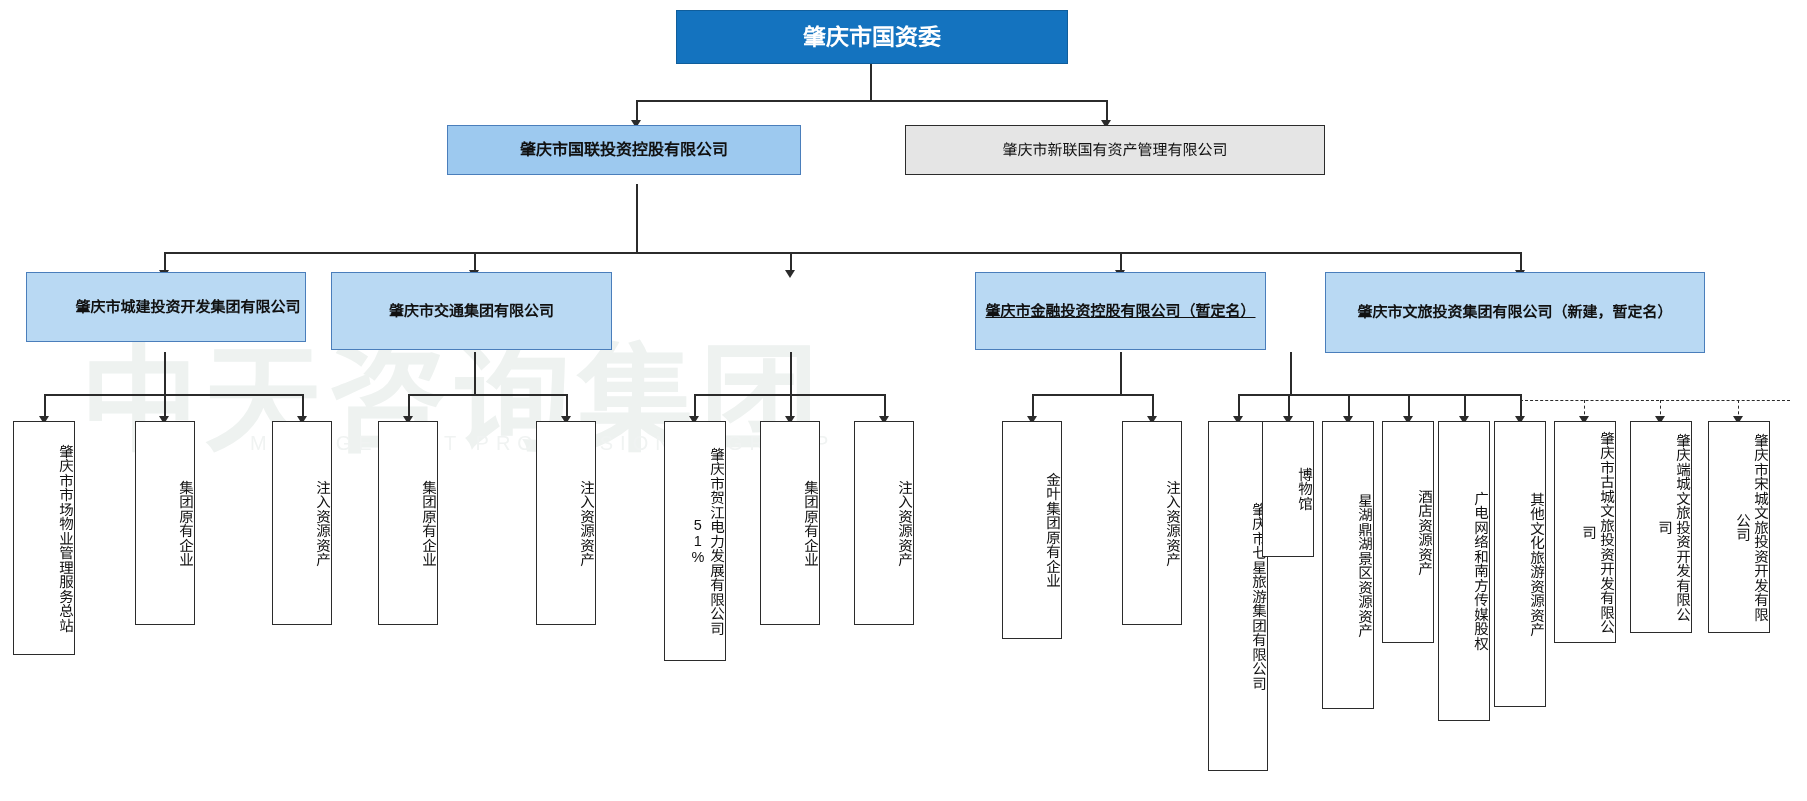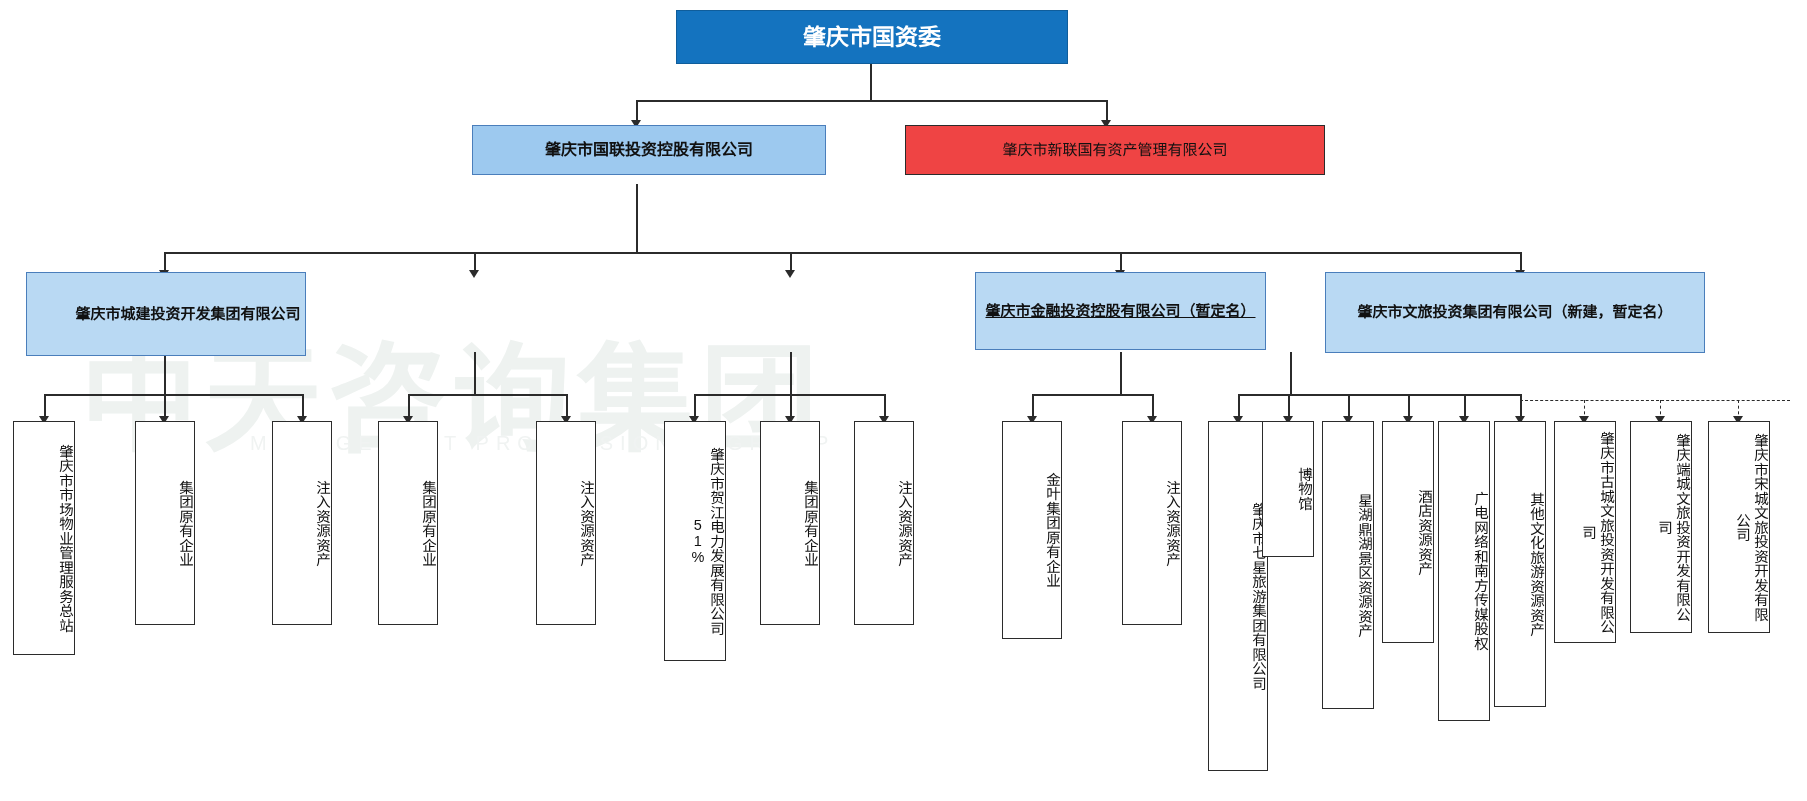--- a/index.html
+++ b/index.html
@@ -73,21 +73,21 @@
     font-size: 23px;
   }
   .lvl1-blue {
     background: #9dc9ef;
     border: 1px solid #4a7ebb;
     color: #111111;
     font-weight: bold;
     font-size: 16px;
   }
   .lvl1-white {
-    background: #ef4444;
+    background: #e5e5e5;
     border: 1px solid #2b2b2b;
     color: #111111;
     font-size: 15px;
   }
   .lvl2 {
     background: #b9d9f3;
     border: 1px solid #4a7ebb;
     color: #111111;
     font-weight: bold;
     font-size: 15px;
@@ -221,30 +221,33 @@
   <div class="arrow" style="left:1579px; top:416px;"></div>
   <div class="dash-v" style="left:1660px; top:400px; height:20px;"></div>
   <div class="arrow" style="left:1655px; top:416px;"></div>
   <div class="dash-v" style="left:1738px; top:400px; height:20px;"></div>
   <div class="arrow" style="left:1733px; top:416px;"></div>
 
   <div class="node lvl0" style="left:676px; top:10px; width:392px; height:54px;">
     <span class="txt">肇庆市国资委</span>
   </div>
 
-  <div class="node lvl1-blue" style="left:472px; top:125px; width:354px; height:50px;">
+  <div class="node lvl1-blue" style="left:447px; top:125px; width:354px; height:50px;">
     <span class="txt">肇庆市国联投资控股有限公司</span>
   </div>
 
   <div class="node lvl1-white" style="left:905px; top:125px; width:420px; height:50px;">
     <span class="txt">肇庆市新联国有资产管理有限公司</span>
   </div>
 
-  <div class="node lvl2" style="left:26px; top:272px; width:280px; height:84px;padding-left:44px;">
+  <div class="node lvl2" style="left:26px; top:272px; width:280px; height:70px;padding-left:44px;">
     <span class="txt">肇庆市城建投资开发集团有限公司</span>
+  </div>
+  <div class="node lvl2" style="left:331px; top:272px; width:281px; height:78px;">
+    <span class="txt">肇庆市交通集团有限公司</span>
   </div>
   <div class="node lvl2" style="left:975px; top:272px; width:291px; height:78px;text-decoration:underline;">
     <span class="txt">肇庆市金融投资控股有限公司（暂定名）</span>
   </div>
   <div class="node lvl2" style="left:1325px; top:272px; width:380px; height:81px;">
     <span class="txt">肇庆市文旅投资集团有限公司（新建，暂定名）</span>
   </div>
 
   <div class="node leaf vert" style="left:13px; top:421px; width:62px; height:234px;">
     <span class="txt">肇庆市市场物业管理服务总站</span>

